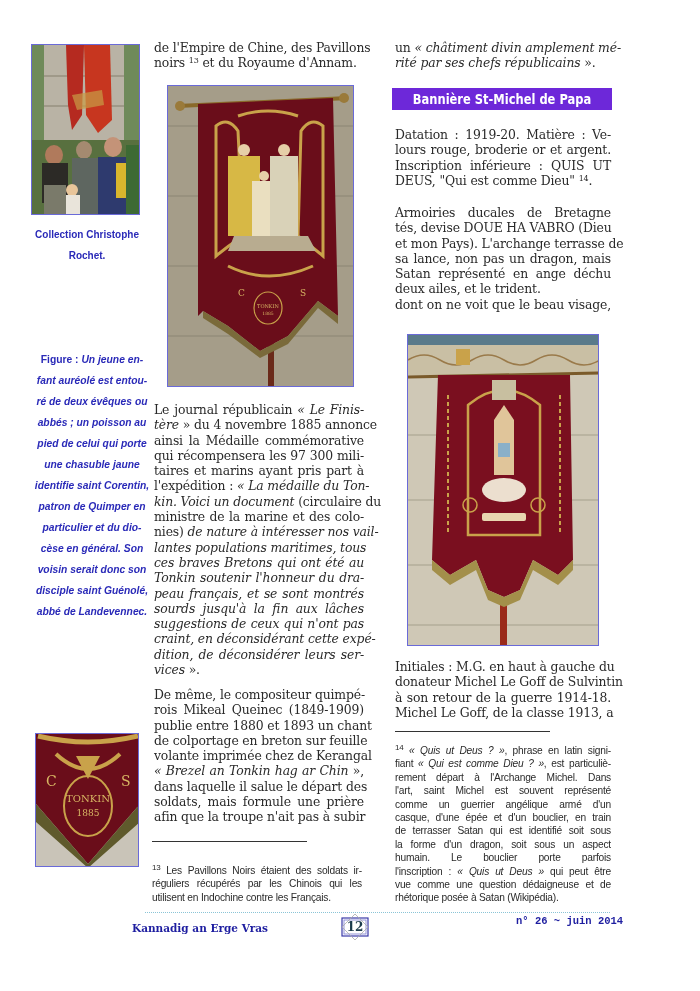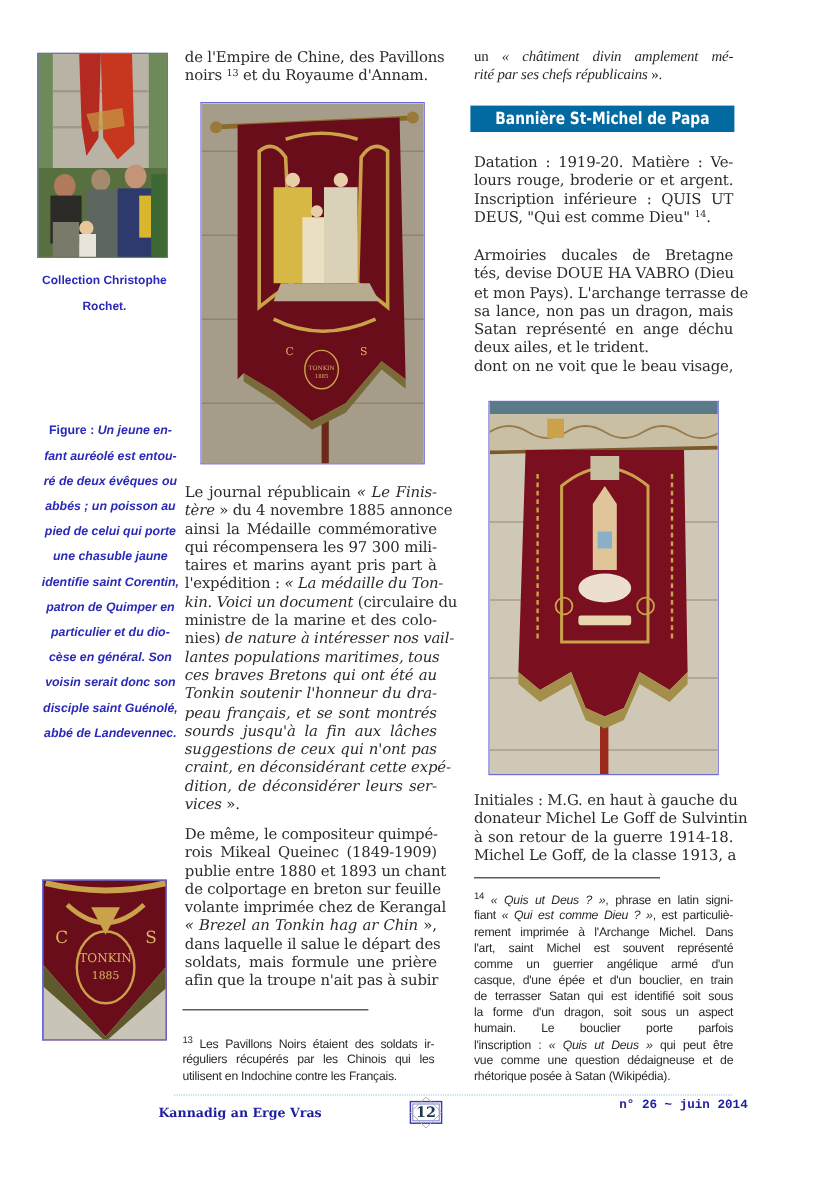--- a/index.html
+++ b/index.html
@@ -168,26 +168,26 @@
     <span class="line last"><span>afin que la troupe n'ait pas à subir</span></span>
   </div>
 
 <div class="abs rule" style="left:152px; top:841px; width:155px;"></div>
 <div class="abs foot" style="left:152px; top:864px; width:210px;">
   <span class="line"><sup>13</sup><span> Les Pavillons Noirs étaient des soldats ir-</span></span>
   <span class="line">réguliers récupérés par les Chinois qui les</span>
   <span class="line last">utilisent en Indochine contre les Français.</span>
 </div>
 
-<div class="abs txt" style="left:395px; top:40px; width:216px;font-family:Liberation Serif, serif;" id="right-intro">
+<div class="abs txt" style="left:395px; top:40px; width:216px;" id="right-intro">
     <span class="line"><span>un </span><i>« châtiment divin amplement mé-</i></span>
     <span class="line last"><i>rité par ses chefs républicains</i><span> ».</span></span>
   </div>
 
-<div class="abs" style="left:392px; top:88px; width:220px; height:22px; background:#0369a1;">
+<div class="abs" style="left:392px; top:88px; width:220px; height:22px; background:#6d28d9;">
   <div style="color:#fff; font-family:'DejaVu Sans', sans-serif; font-weight:bold; font-size:14px; line-height:22px; text-align:center; transform:scaleX(0.82); transform-origin:center;">Bannière St-Michel de Papa</div>
 </div>
 
 <div class="abs txt" style="left:395px; top:127px; width:216px;" id="right-p1">
     <span class="line"><span>Datation : 1919-20. Matière : Ve-</span></span>
     <span class="line"><span>lours rouge, broderie or et argent.</span></span>
     <span class="line"><span>Inscription inférieure : QUIS UT</span></span>
     <span class="line last"><span>DEUS, "Qui est comme Dieu" </span><sup>14</sup><span>.</span></span>
   </div>
 <div class="abs txt" style="left:395px; top:205px; width:216px;" id="right-p2">
@@ -233,21 +233,21 @@
     <span class="line"><span>Initiales : M.G. en haut à gauche du</span></span>
     <span class="line"><span>donateur Michel Le Goff de Sulvintin</span></span>
     <span class="line"><span>à son retour de la guerre 1914-18.</span></span>
     <span class="line last"><span>Michel Le Goff, de la classe 1913, a</span></span>
   </div>
 
 <div class="abs rule" style="left:395px; top:731px; width:155px;"></div>
 <div class="abs foot" style="left:395px; top:744px; width:216px;" id="fn14">
     <span class="line"><sup>14</sup><i> « Quis ut Deus ? »</i><span>, phrase en latin signi-</span></span>
     <span class="line"><span>fiant </span><i>« Qui est comme Dieu ? »</i><span>, est particuliè-</span></span>
-    <span class="line"><span>rement imprimée à l'Archange Michel. Dans</span></span>
+    <span class="line"><span>rement départ à l'Archange Michel. Dans</span></span>
     <span class="line"><span>l'art, saint Michel est souvent représenté</span></span>
     <span class="line"><span>comme un guerrier angélique armé d'un</span></span>
     <span class="line"><span>casque, d'une épée et d'un bouclier, en train</span></span>
     <span class="line"><span>de terrasser Satan qui est identifié soit sous</span></span>
     <span class="line"><span>la forme d'un dragon, soit sous un aspect</span></span>
     <span class="line"><span>humain. Le bouclier porte parfois</span></span>
     <span class="line"><span>l'inscription : </span><i>« Quis ut Deus »</i><span> qui peut être</span></span>
     <span class="line"><span>vue comme une question dédaigneuse et de</span></span>
     <span class="line last"><span>rhétorique posée à Satan (Wikipédia).</span></span>
   </div>

